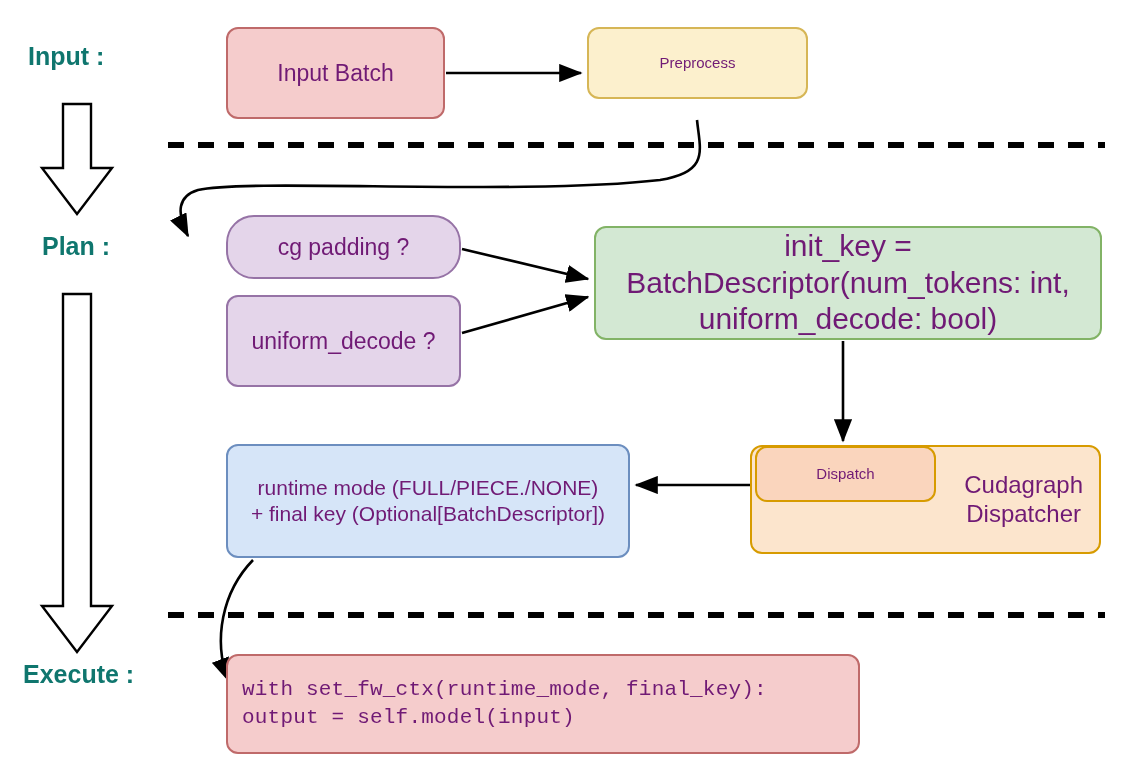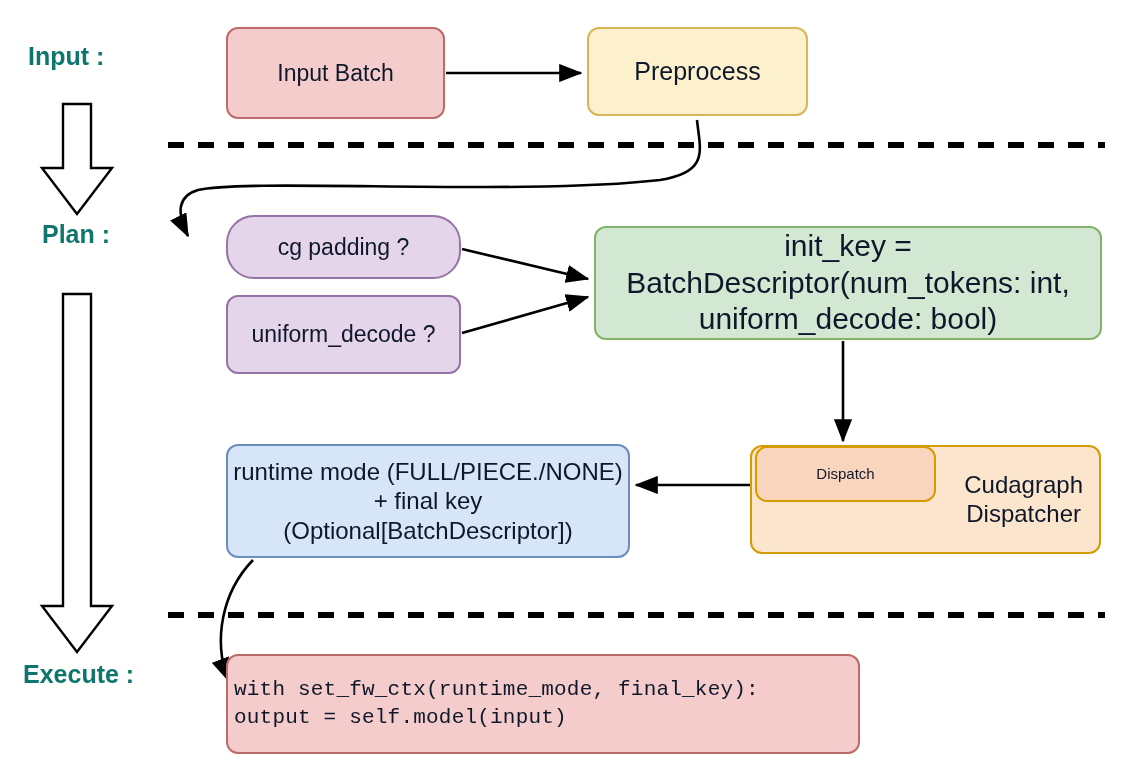--- a/index.html
+++ b/index.html
@@ -37,60 +37,60 @@
     position: absolute;
     box-sizing: border-box;
     display: flex;
     align-items: center;
     justify-content: center;
     text-align: center;
     border-style: solid;
     border-width: 2px;
     border-radius: 12px;
     font-family: "Liberation Sans", sans-serif;
-    color: #0f172a;
+    color: #701a75;
     line-height: 1.22;
     white-space: pre-line;
   }
   .node-input-batch {
     left: 226px; top: 27px; width: 219px; height: 92px;
     background: #f5cccc;
     border-color: #bf6a6a;
     font-size: 23px;
   }
   .node-preprocess {
-    left: 587px; top: 27px; width: 221px; height: 89px;
+    left: 587px; top: 27px; width: 221px; height: 72px;
     background: #fcf0cd;
     border-color: #d6b656;
-    font-size: 25px;
+    font-size: 15px;
   }
   .node-cg-padding {
     left: 226px; top: 215px; width: 235px; height: 64px;
     background: #e4d5ea;
     border-color: #9673a6;
     font-size: 23px;
     border-radius: 28px;
   }
   .node-uniform-decode {
-    left: 226px; top: 295px; width: 235px; height: 79px;
+    left: 226px; top: 295px; width: 235px; height: 92px;
     background: #e4d5ea;
     border-color: #9673a6;
     font-size: 23px;
   }
   .node-init-key {
     left: 594px; top: 226px; width: 508px; height: 114px;
     background: #d3e8d3;
     border-color: #82b366;
     font-size: 30px;
   }
   .node-runtime-mode {
     left: 226px; top: 444px; width: 404px; height: 114px;
     background: #d6e5f8;
     border-color: #6c8ebf;
-    font-size: 24px;
+    font-size: 21px;
   }
   .node-cudagraph-dispatcher {
     left: 750px; top: 445px; width: 351px; height: 109px;
     background: #fce5cd;
     border-color: #d79b00;
     font-size: 24px;
     align-items: center;
     justify-content: flex-end;
     padding-right: 16px;
     line-height: 1.18;
@@ -102,21 +102,21 @@
     font-size: 15px;
   }
   .node-code {
     left: 226px; top: 654px; width: 634px; height: 100px;
     background: #f5cccc;
     border-color: #bf6a6a;
     font-family: "Liberation Mono", monospace;
     font-size: 21px;
     justify-content: flex-start;
     align-items: center;
-    padding-left: 6px;
+    padding-left: 14px;
     text-align: left;
     line-height: 1.35;
     letter-spacing: 0.2px;
   }
 </style>
 </head>
 <body>
 
 <div id="canvas">
 
@@ -142,21 +142,21 @@
     <line x1="462" y1="333" x2="588" y2="297" stroke="#000000" stroke-width="2.6" marker-end="url(#arrowhead)"></line>
 
     <line x1="843" y1="341" x2="843" y2="441" stroke="#000000" stroke-width="2.6" marker-end="url(#arrowhead)"></line>
 
     <line x1="753" y1="485" x2="636" y2="485" stroke="#000000" stroke-width="2.6" marker-end="url(#arrowhead)"></line>
 
     <path d="M253,560 C222,592 213,640 228,680" fill="none" stroke="#000000" stroke-width="2.6" marker-end="url(#arrowhead)"></path>
   </svg>
 
   <div class="stage-label" style="left:28px; top:42px;">Input :</div>
-  <div class="stage-label" style="left:42px; top:220px;">Plan :</div>
+  <div class="stage-label" style="left:42px; top:232px;">Plan :</div>
   <div class="stage-label" style="left:23px; top:660px;">Execute :</div>
 
   <div class="node node-input-batch">Input Batch</div>
 
   <div class="node node-preprocess">Preprocess</div>
 
   <div class="node node-cg-padding">cg padding ?</div>
 
   <div class="node node-uniform-decode">uniform_decode ?</div>
 

